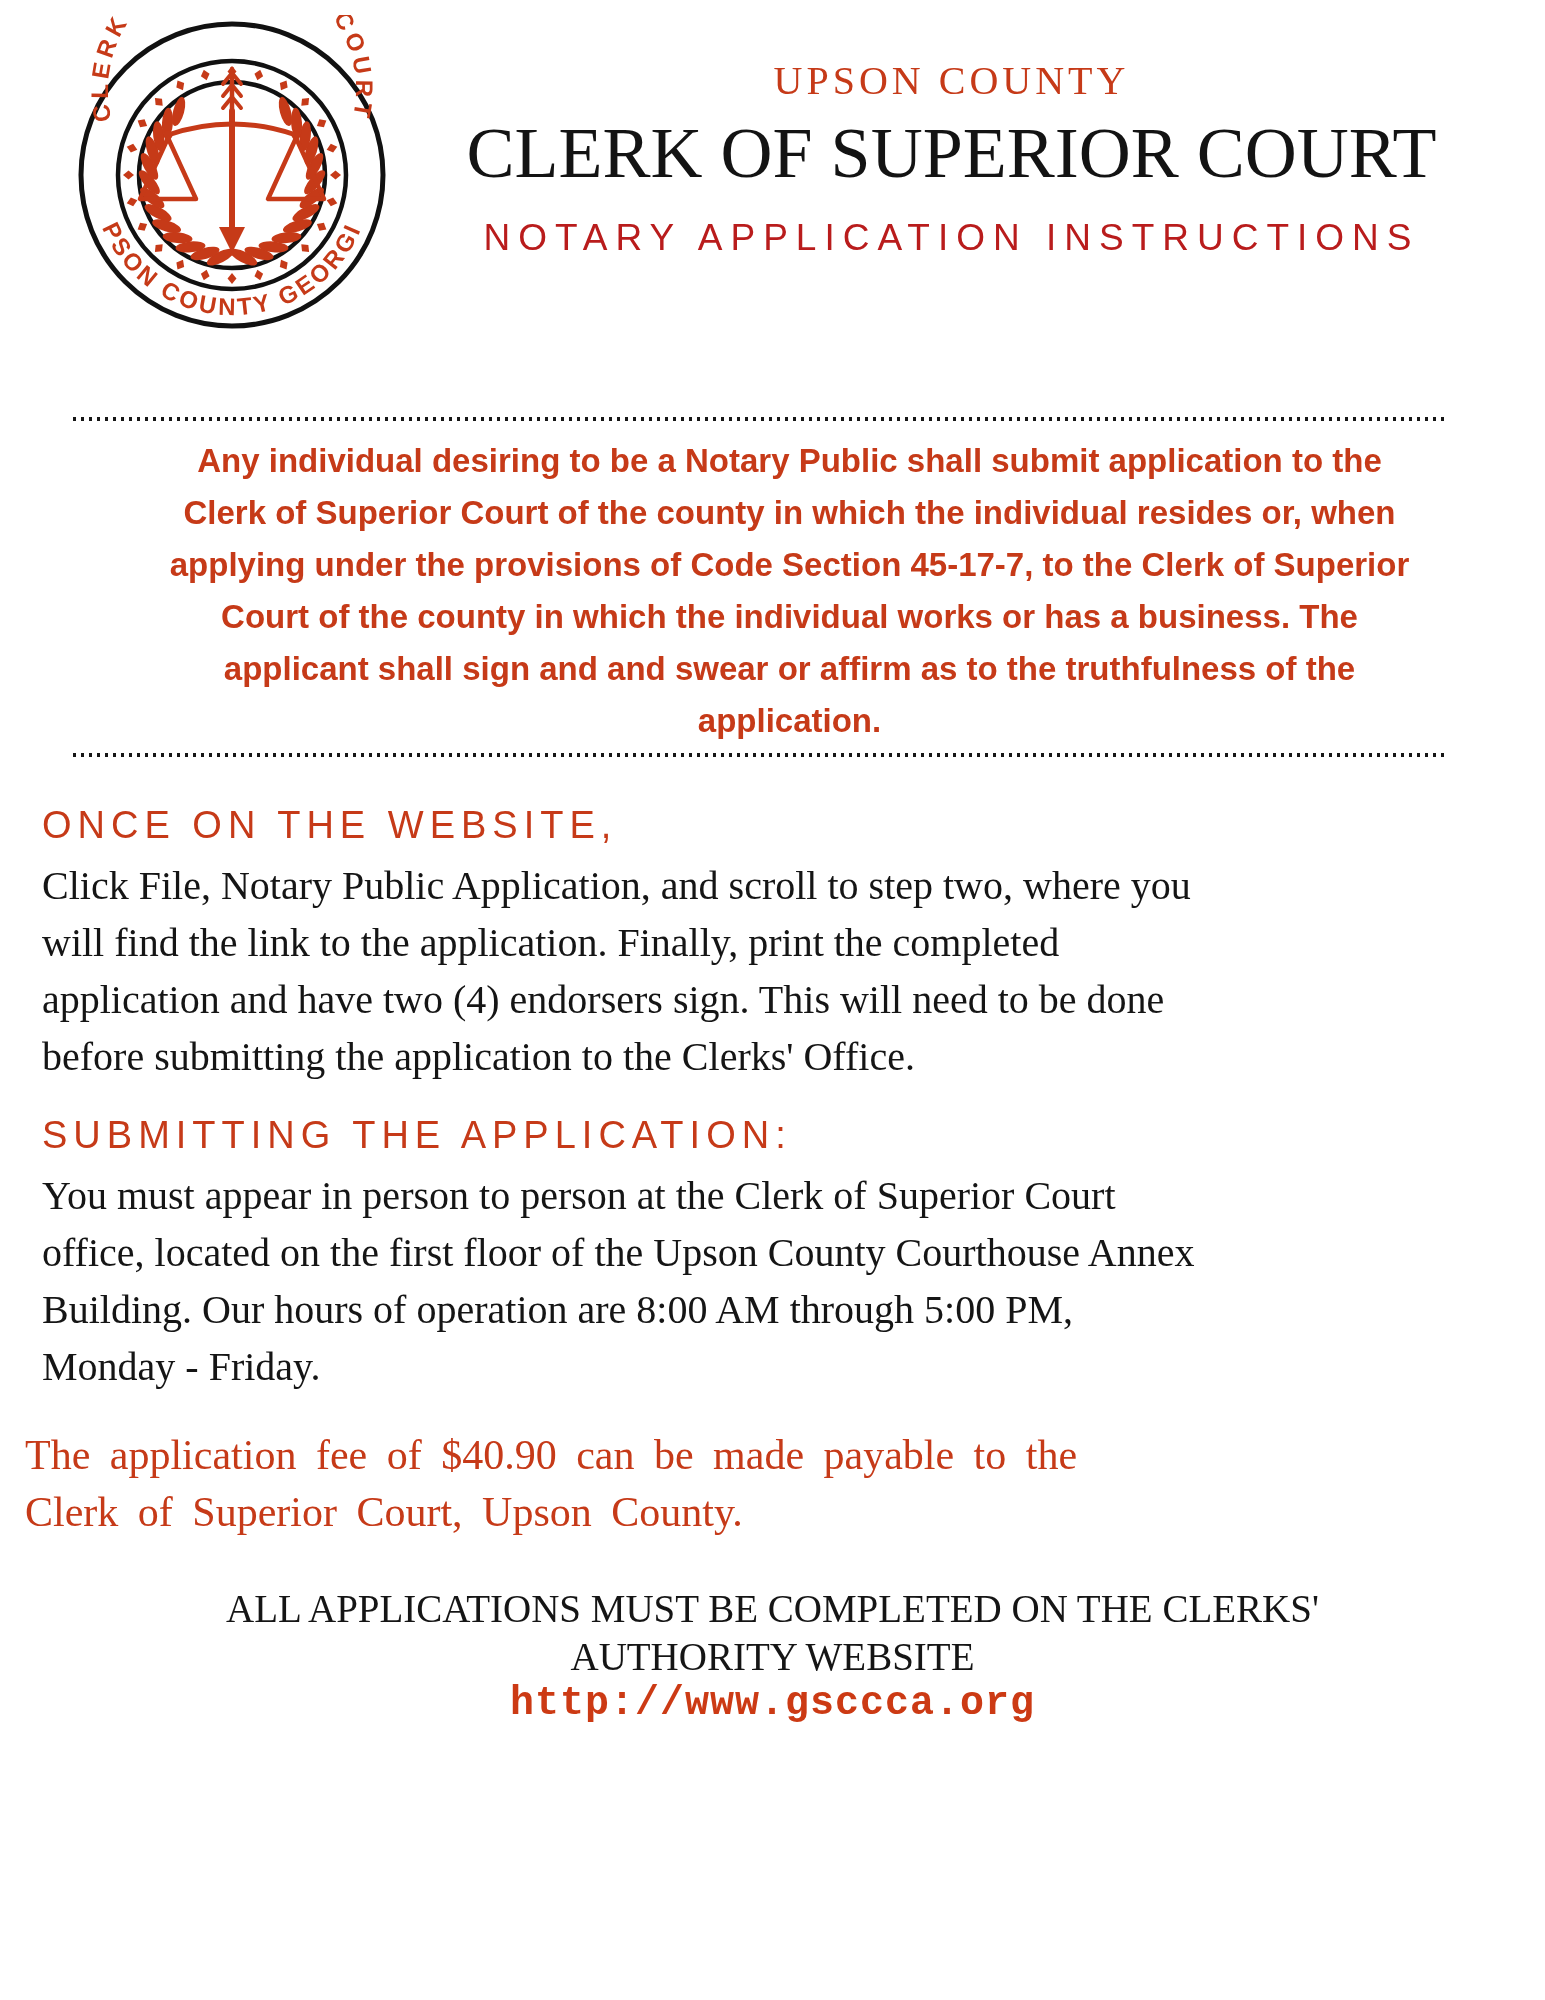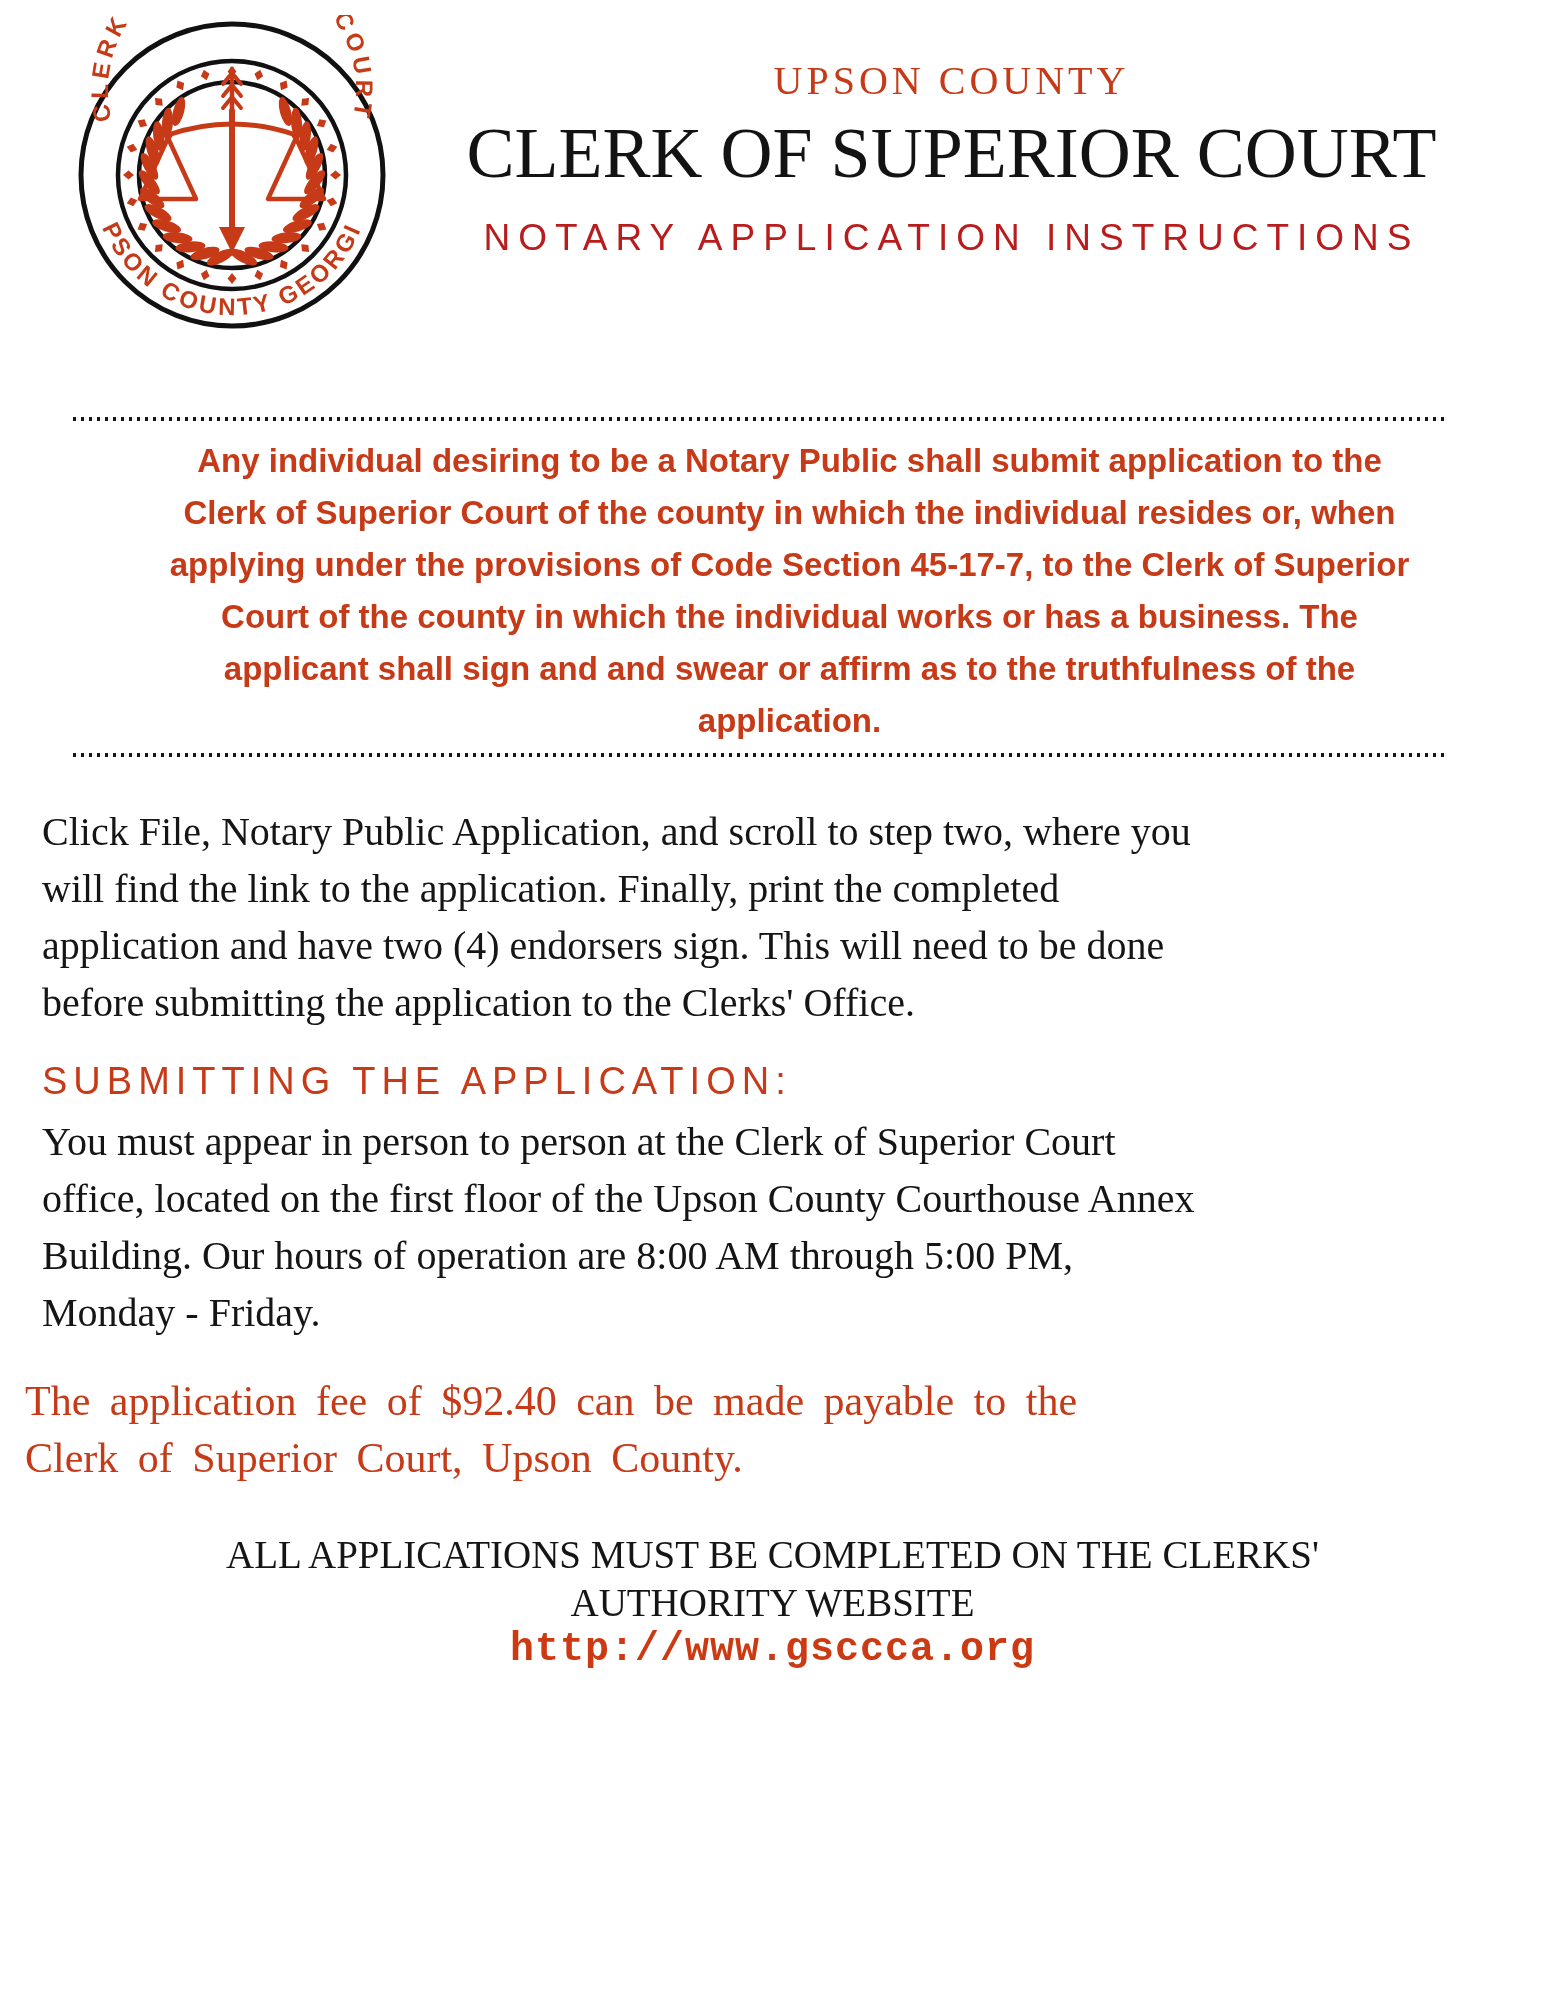--- a/index.html
+++ b/index.html
@@ -179,35 +179,36 @@
   <div class="notice">Any individual desiring to be a Notary Public shall submit application to the
 Clerk of Superior Court of the county in which the individual resides or, when
 applying under the provisions of Code Section 45-17-7, to the Clerk of Superior
 Court of the county in which the individual works or has a business. The
 applicant shall sign and and swear or affirm as to the truthfulness of the
 application.</div>
 
   <div class="divider"></div>
 
   <div class="section section-once">
+    <div class="section-heading">ONCE ON THE WEBSITE,</div>
     <div class="section-body">Click File, Notary Public Application, and scroll to step two, where you
 will find the link to the application. Finally, print the completed
 application and have two (4) endorsers sign. This will need to be done
 before submitting the application to the Clerks' Office.</div>
   </div>
 
   <div class="section section-submitting">
     <div class="section-heading">SUBMITTING THE APPLICATION:</div>
     <div class="section-body">You must appear in person to person at the Clerk of Superior Court
 office, located on the first floor of the Upson County Courthouse Annex
 Building. Our hours of operation are 8:00 AM through 5:00 PM,
 Monday - Friday.</div>
   </div>
 
-  <div class="fee-note">The application fee of $92.40 can be made payable to the
+  <div class="fee-note">The application fee of $40.90 can be made payable to the
 Clerk of Superior Court, Upson County.</div>
 
 
   <div class="footer">
     <div class="footer-notice">ALL APPLICATIONS MUST BE COMPLETED ON THE CLERKS'
 AUTHORITY WEBSITE</div>
     <div class="website-url">http://www.gsccca.org</div>
   </div>
 
 </div>

